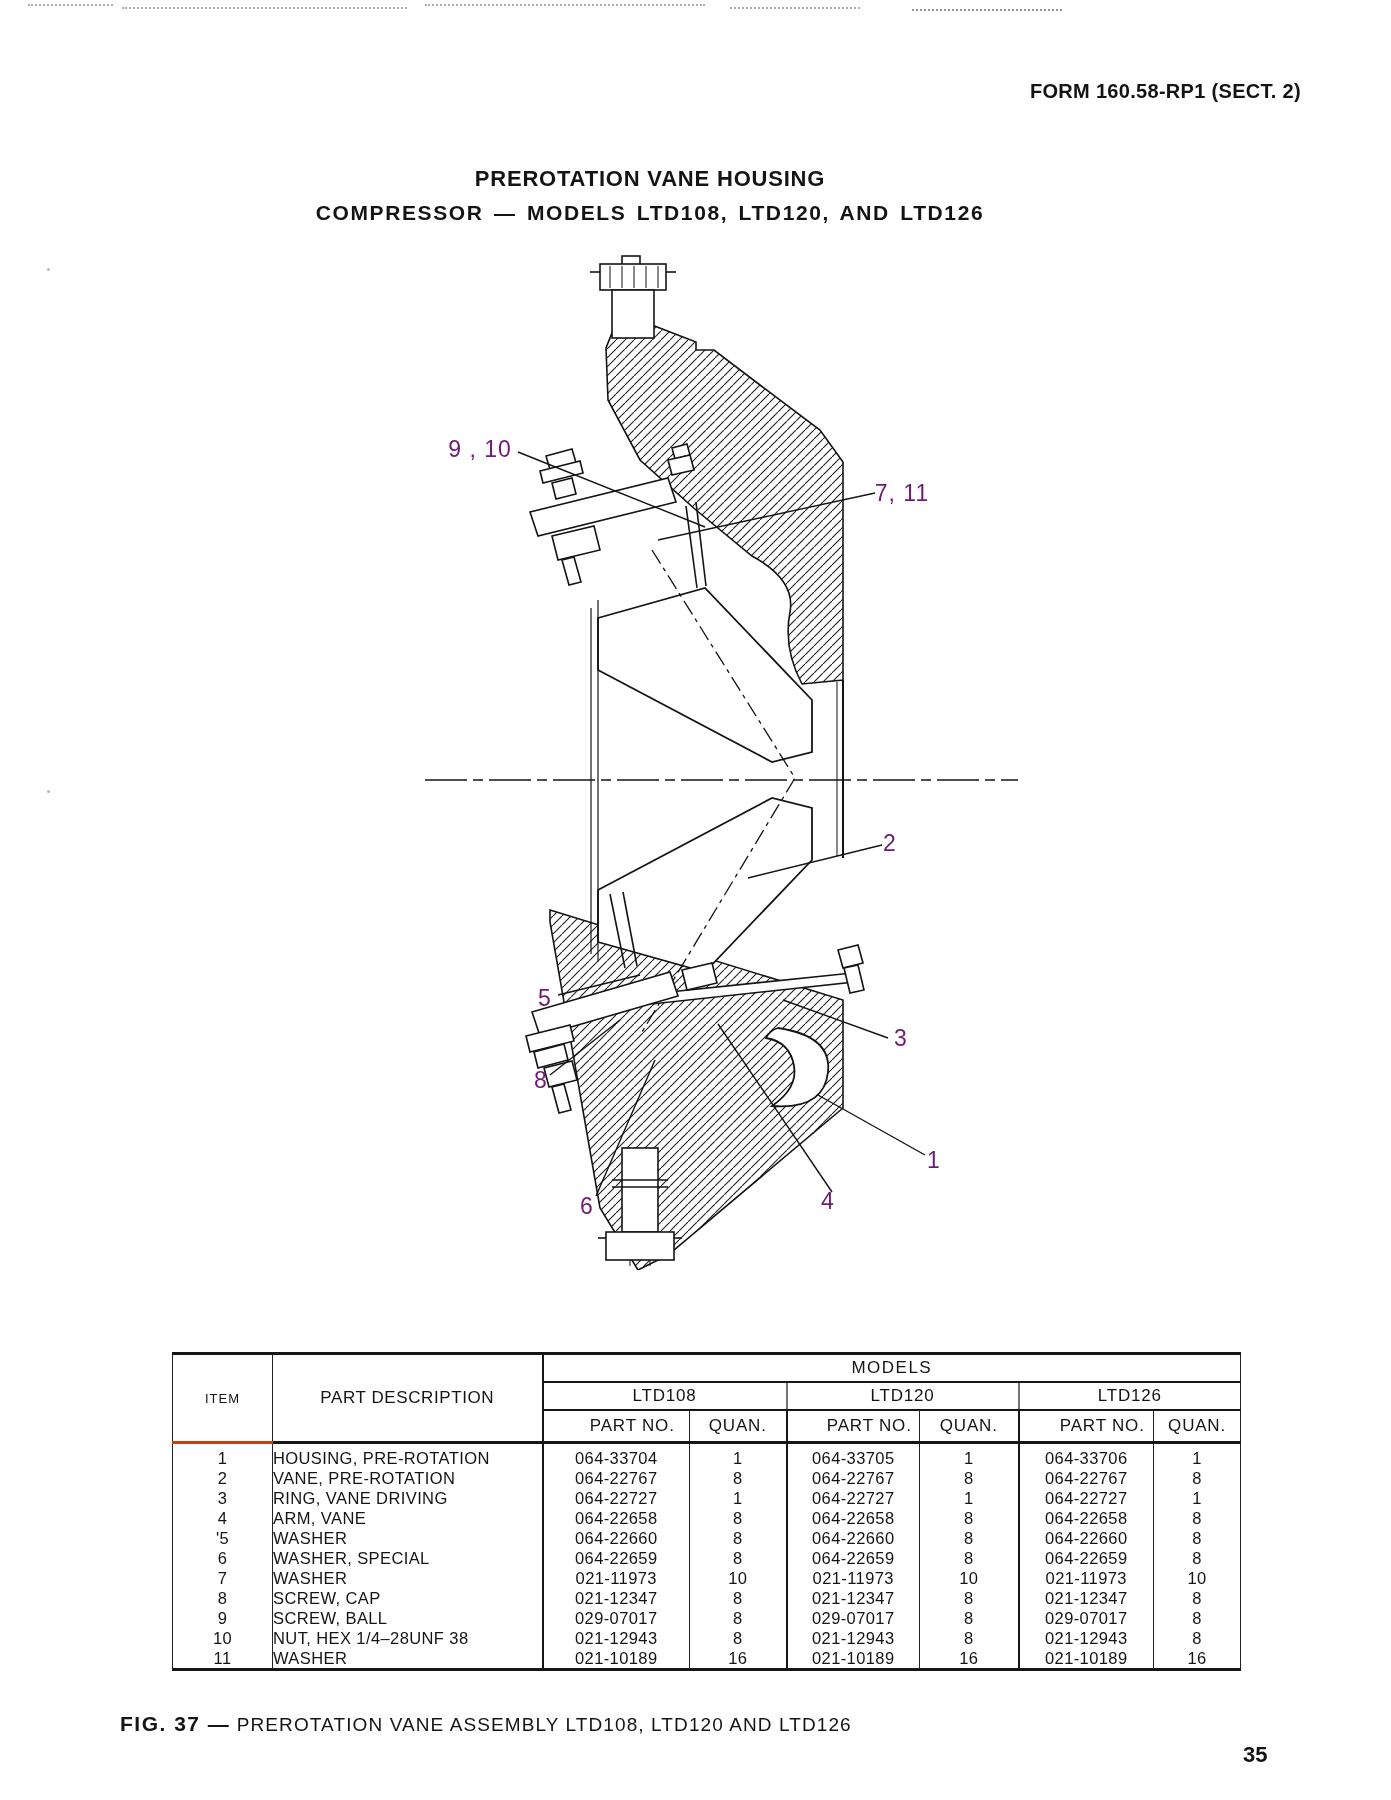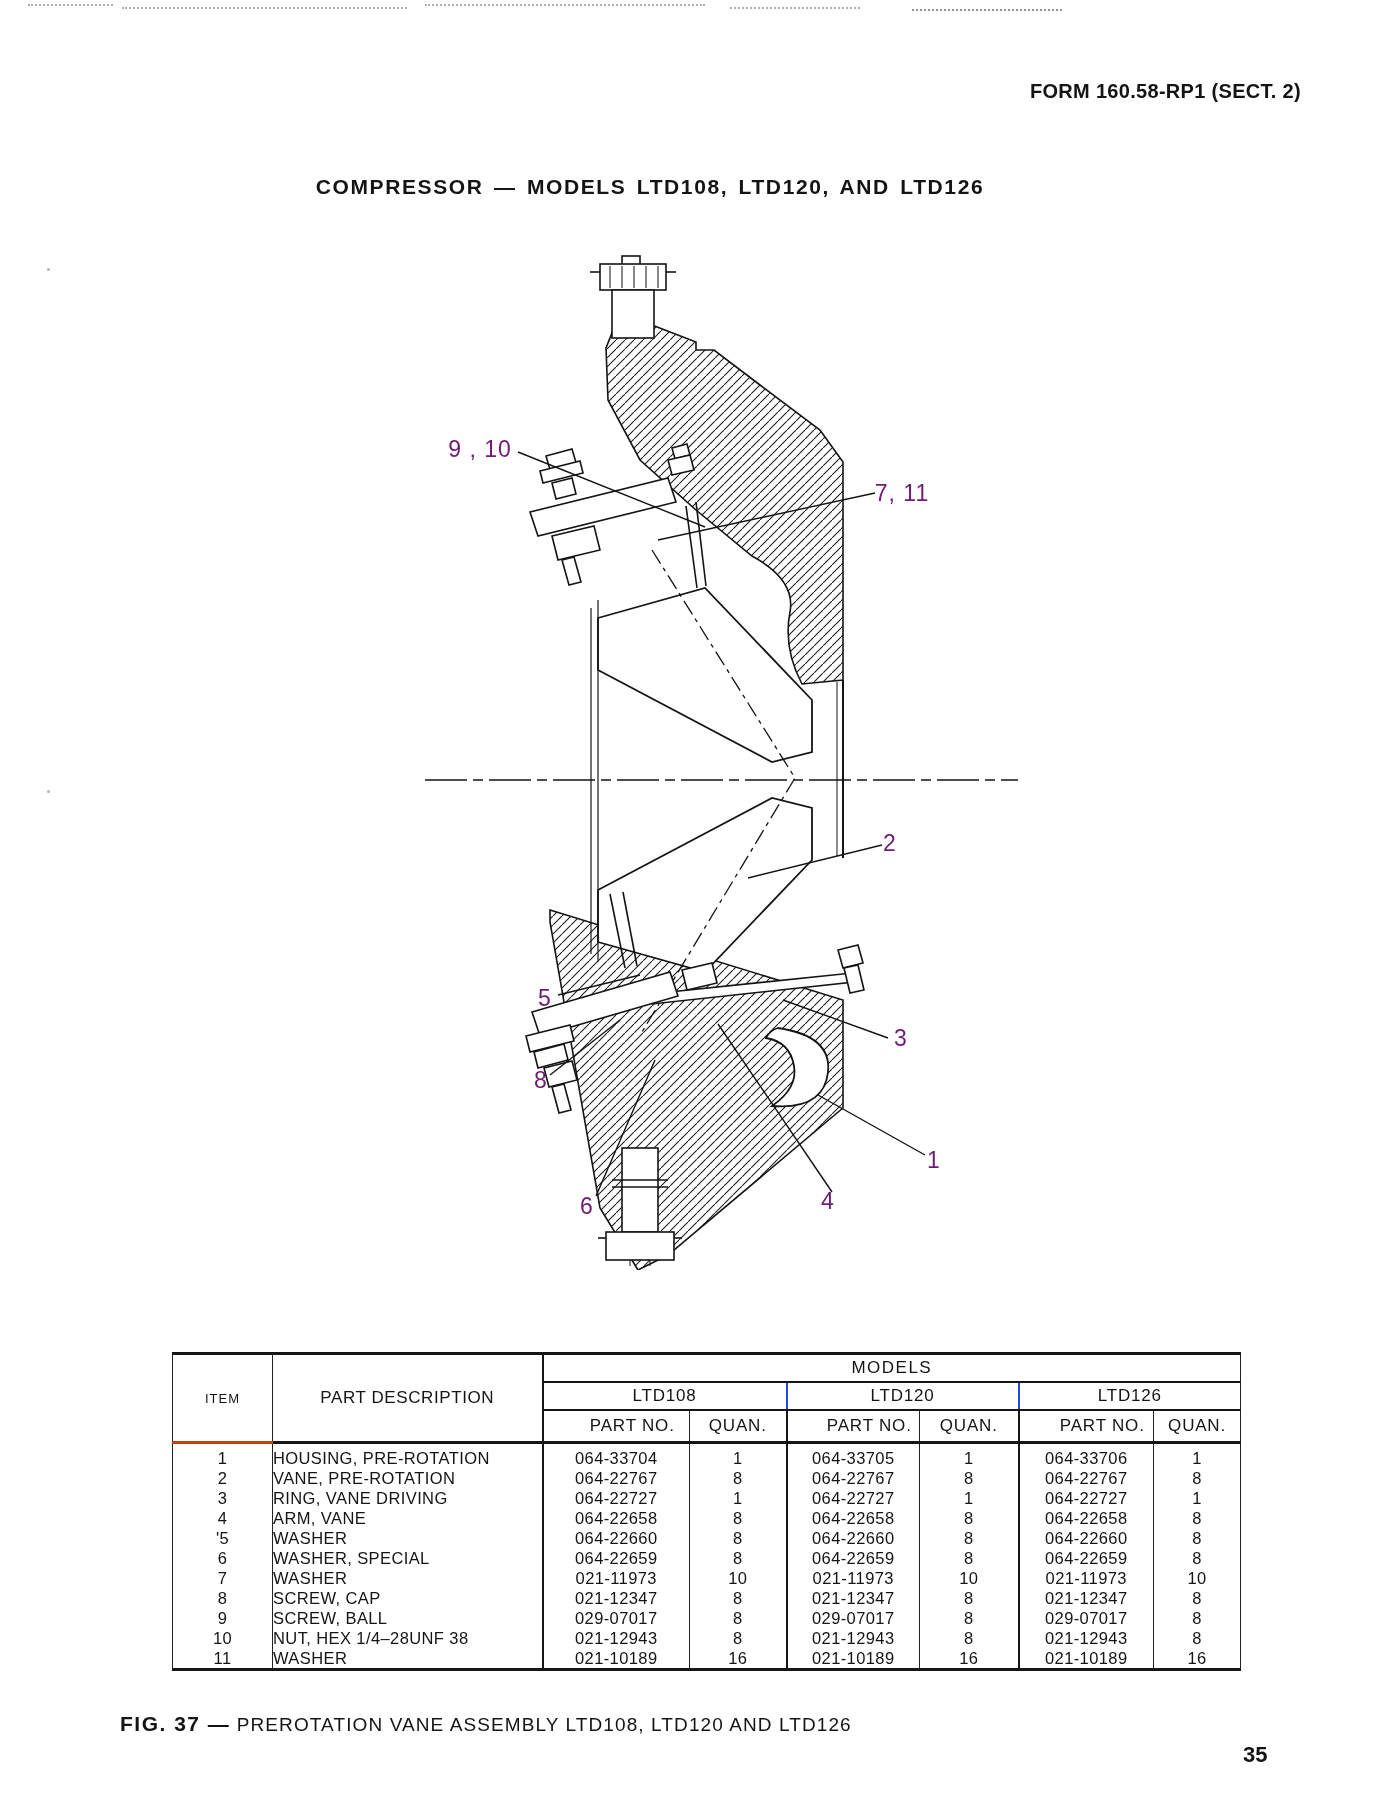--- a/index.html
+++ b/index.html
@@ -23,21 +23,21 @@
   table.parts{border-collapse:collapse;table-layout:fixed;width:1068px;
               border-top:3px solid #161616;border-bottom:3px solid #161616;}
   table.parts th,table.parts td{padding:0;font-weight:normal;white-space:nowrap;overflow:hidden;}
   th.h-item{width:100px;border-left:1.5px solid #222;border-right:1.5px solid #222;
             border-bottom:3px solid #c2410c;font-size:13px;letter-spacing:1px;}
   th.h-desc{width:270px;border-right:2px solid #161616;border-bottom:3px solid #161616;
             font-size:17px;letter-spacing:.6px;}
   th.h-models{border-bottom:2px solid #161616;border-right:1.5px solid #222;
               font-size:17px;letter-spacing:1.5px;height:26px;}
   th.h-model{border-bottom:2px solid #161616;font-size:17px;letter-spacing:.8px;height:26px;}
-  th.h-model.gsep{border-right:2px solid #1d4ed8;}
+  th.h-model.gsep{border-right:2px solid #737373;}
   th.h-model:last-child{border-right:1.5px solid #222;}
   th.h-sub{border-bottom:3px solid #161616;font-size:17px;letter-spacing:.8px;height:30px;}
   th.h-sub.psep{border-right:1.5px solid #222;padding-left:32px;}
   th.h-sub.gsep{border-right:2px solid #161616;}
   th.h-sub:last-child{border-right:1.5px solid #222;}
   td.c{height:20px;font-size:16.5px;letter-spacing:.4px;text-align:center;line-height:20px;}
   td.c-item{width:100px;border-left:1.5px solid #222;border-right:1.5px solid #222;}
   td.c-desc{width:270px;text-align:left;padding-left:20px;border-right:2px solid #161616;}
   td.c-part{border-right:1.5px solid #222;}
   td.c-quan{border-right:2px solid #161616;}
@@ -57,20 +57,21 @@
 <div class="noise" style="left:122px;top:7px;width:285px;"></div>
 <div class="noise" style="left:425px;top:4px;width:280px;"></div>
 <div class="noise" style="left:730px;top:7px;width:130px;"></div>
 <div class="noise" style="left:912px;top:9px;width:150px;border-top-color:#777;"></div>
 <div class="speck" style="left:47px;top:268px;"></div>
 <div class="speck" style="left:47px;top:790px;"></div>
 
 <div class="abs form-ref">FORM 160.58-RP1 (SECT. 2)</div>
 
 <div class="abs title-wrap">
+  <div class="title-main">PREROTATION VANE HOUSING</div>
   <div class="title-sub">COMPRESSOR — MODELS LTD108, LTD120, AND LTD126</div>
 </div>
 
 <svg id="diagram" class="abs" viewBox="0 0 640 1020" xmlns="http://www.w3.org/2000/svg">
   <defs>
     <pattern id="hatch" patternUnits="userSpaceOnUse" width="9" height="9">
       <path d="M-1,10 L10,-1" stroke="#1c1c1c" stroke-width="1.1"></path>
     </pattern>
   </defs>
 

